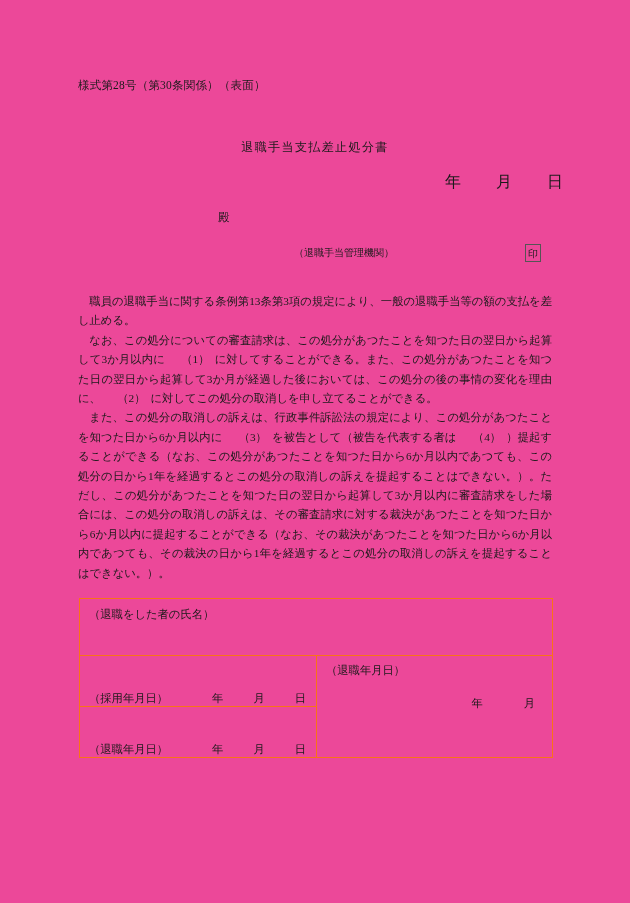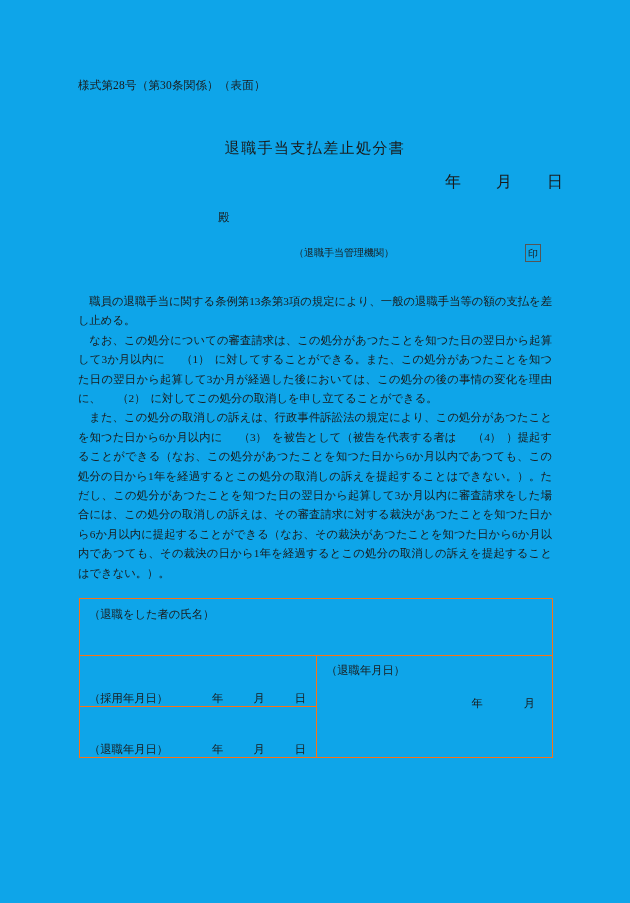--- a/index.html
+++ b/index.html
@@ -11,41 +11,41 @@
     width: 630px;
     height: 903px;
     position: relative;
     font-family: "Liberation Serif", "DejaVu Serif", serif;
     color: #1a1a1a;
     overflow: hidden;
   }
   .page {
     position: absolute;
     inset: 0;
-    background: #0ea5e9;
+    background: #ec4899;
   }
 
   
   .form-number {
     position: absolute;
     left: 78px;
     top: 78px;
     font-size: 11.5px;
     letter-spacing: 0.2px;
     white-space: nowrap;
   }
 
   
   .doc-title {
     position: absolute;
     left: 0;
     right: 0;
     top: 139px;
     text-align: center;
-    font-size: 15px;
+    font-size: 12px;
     letter-spacing: 1.4px;
   }
 
   
   .date-line {
     position: absolute;
     left: 445px;
     top: 172px;
     font-size: 16px;
     white-space: nowrap;

